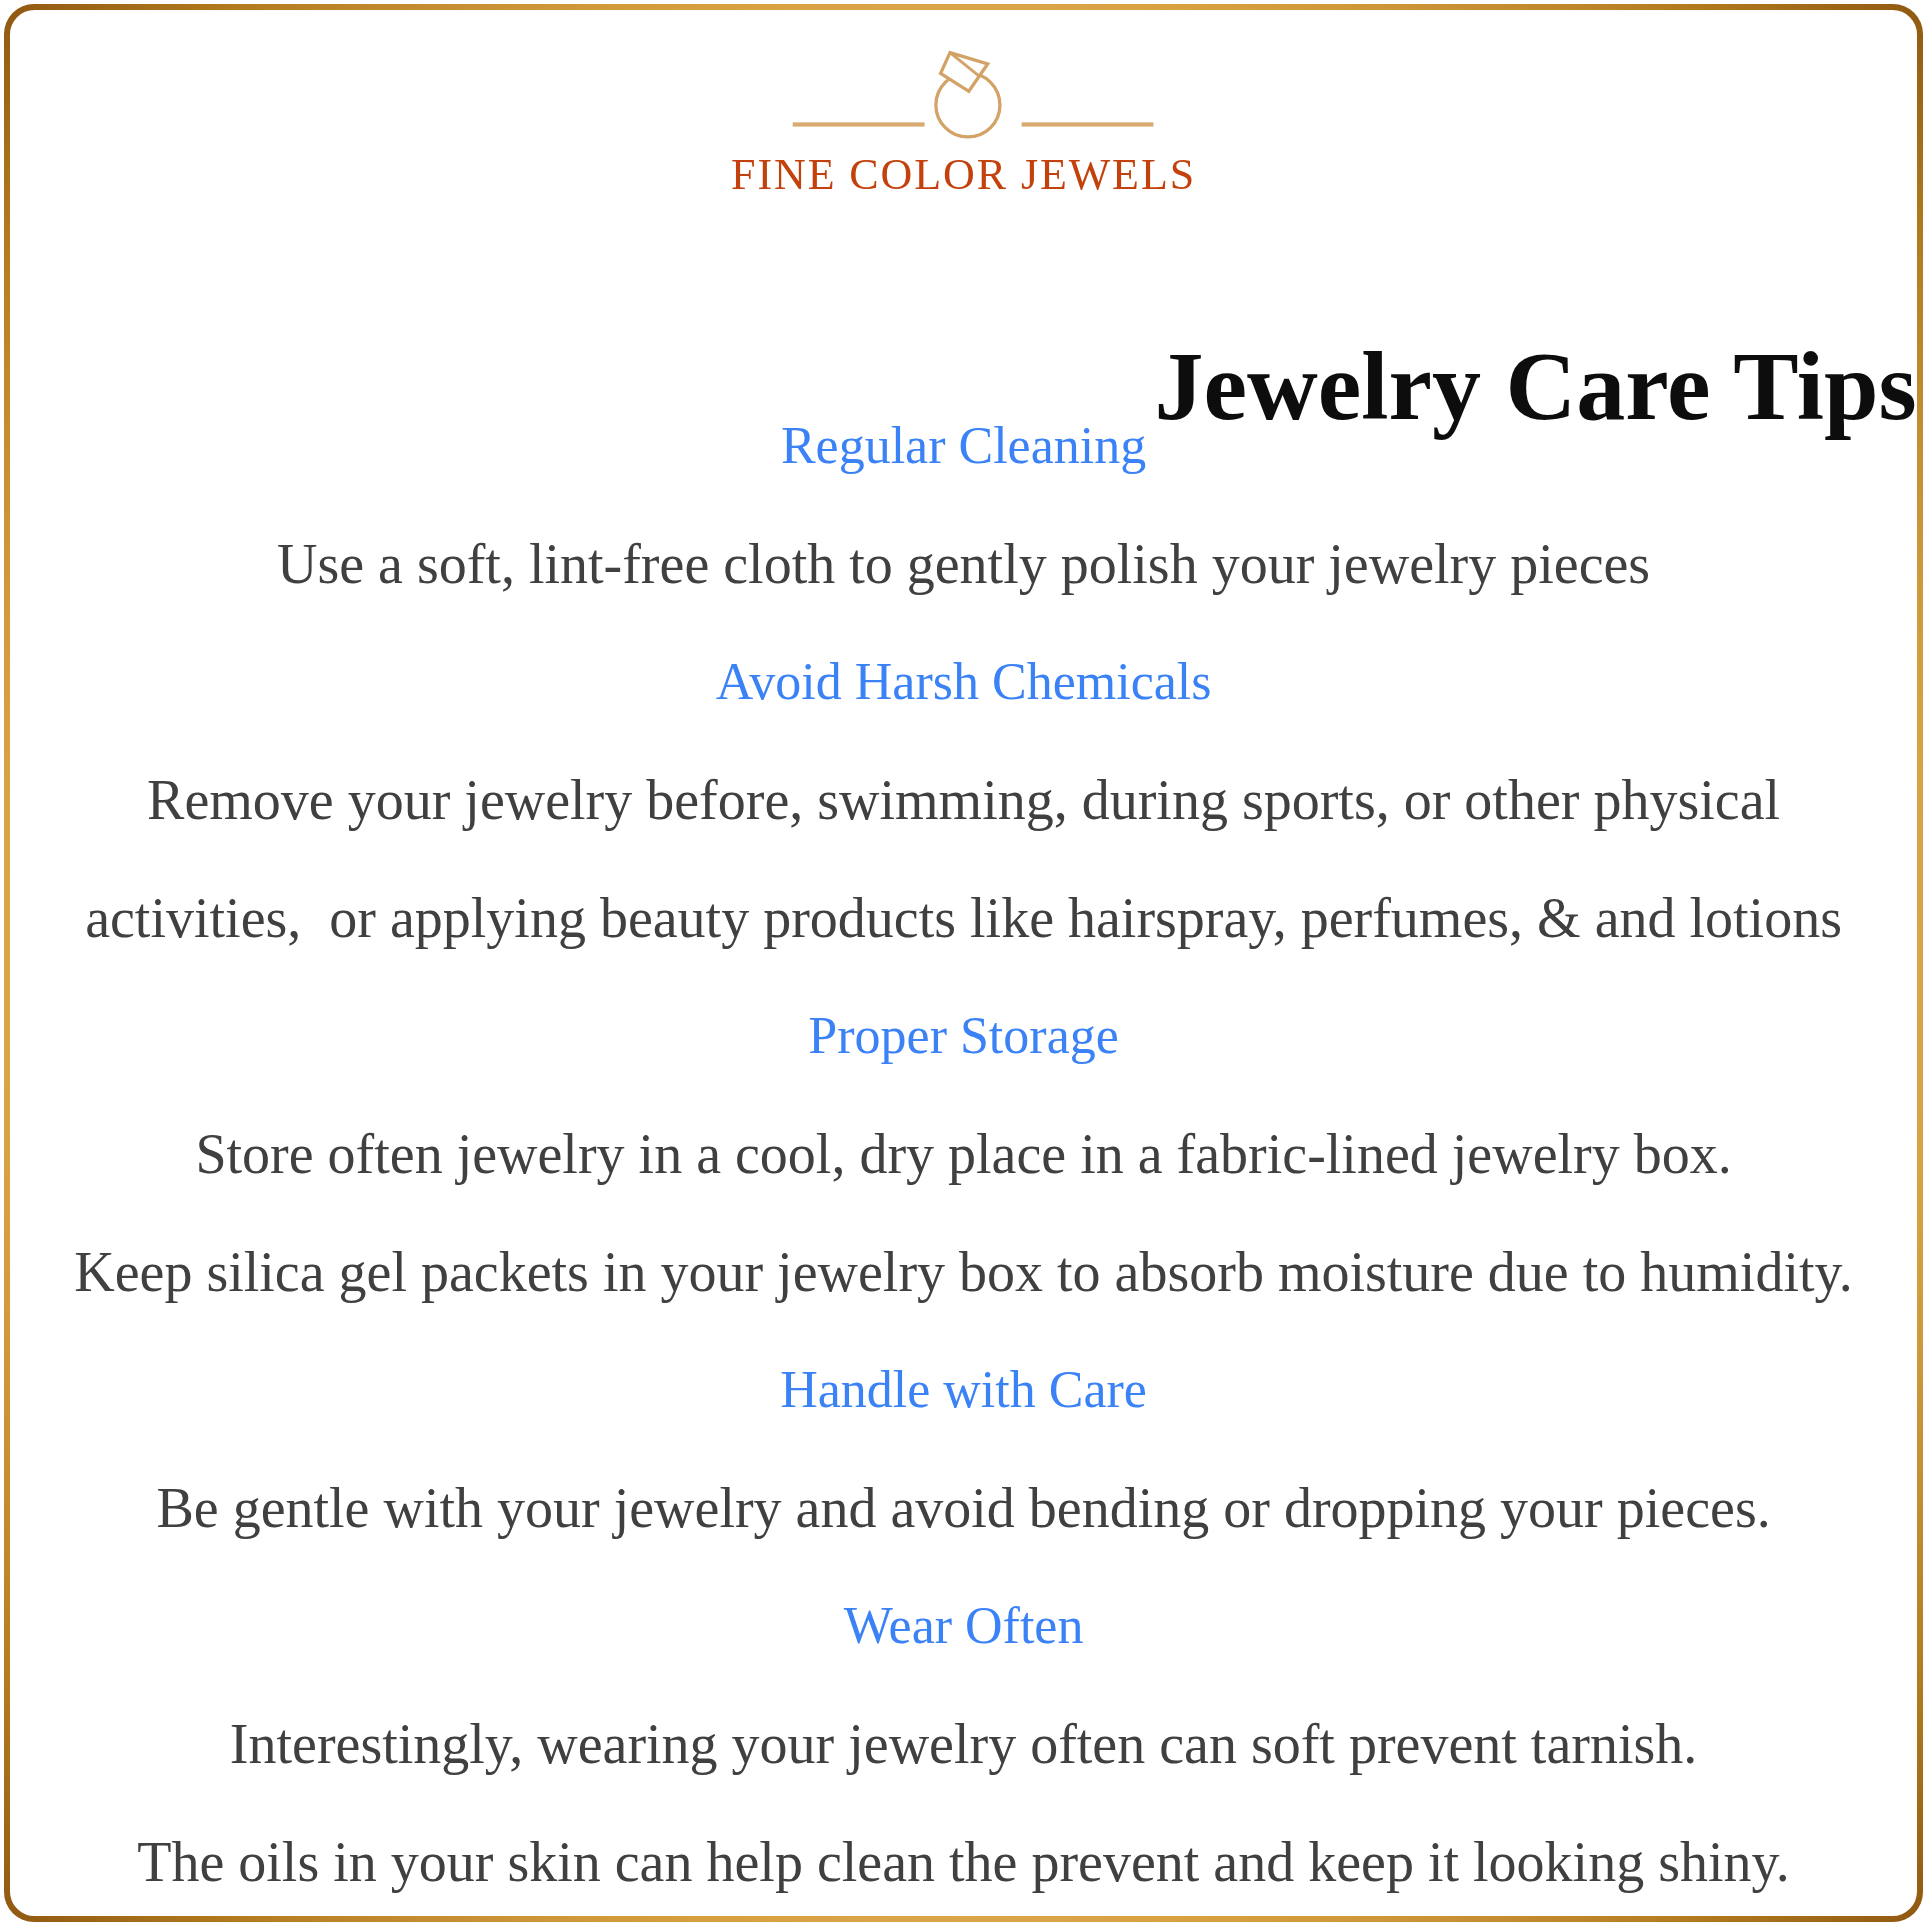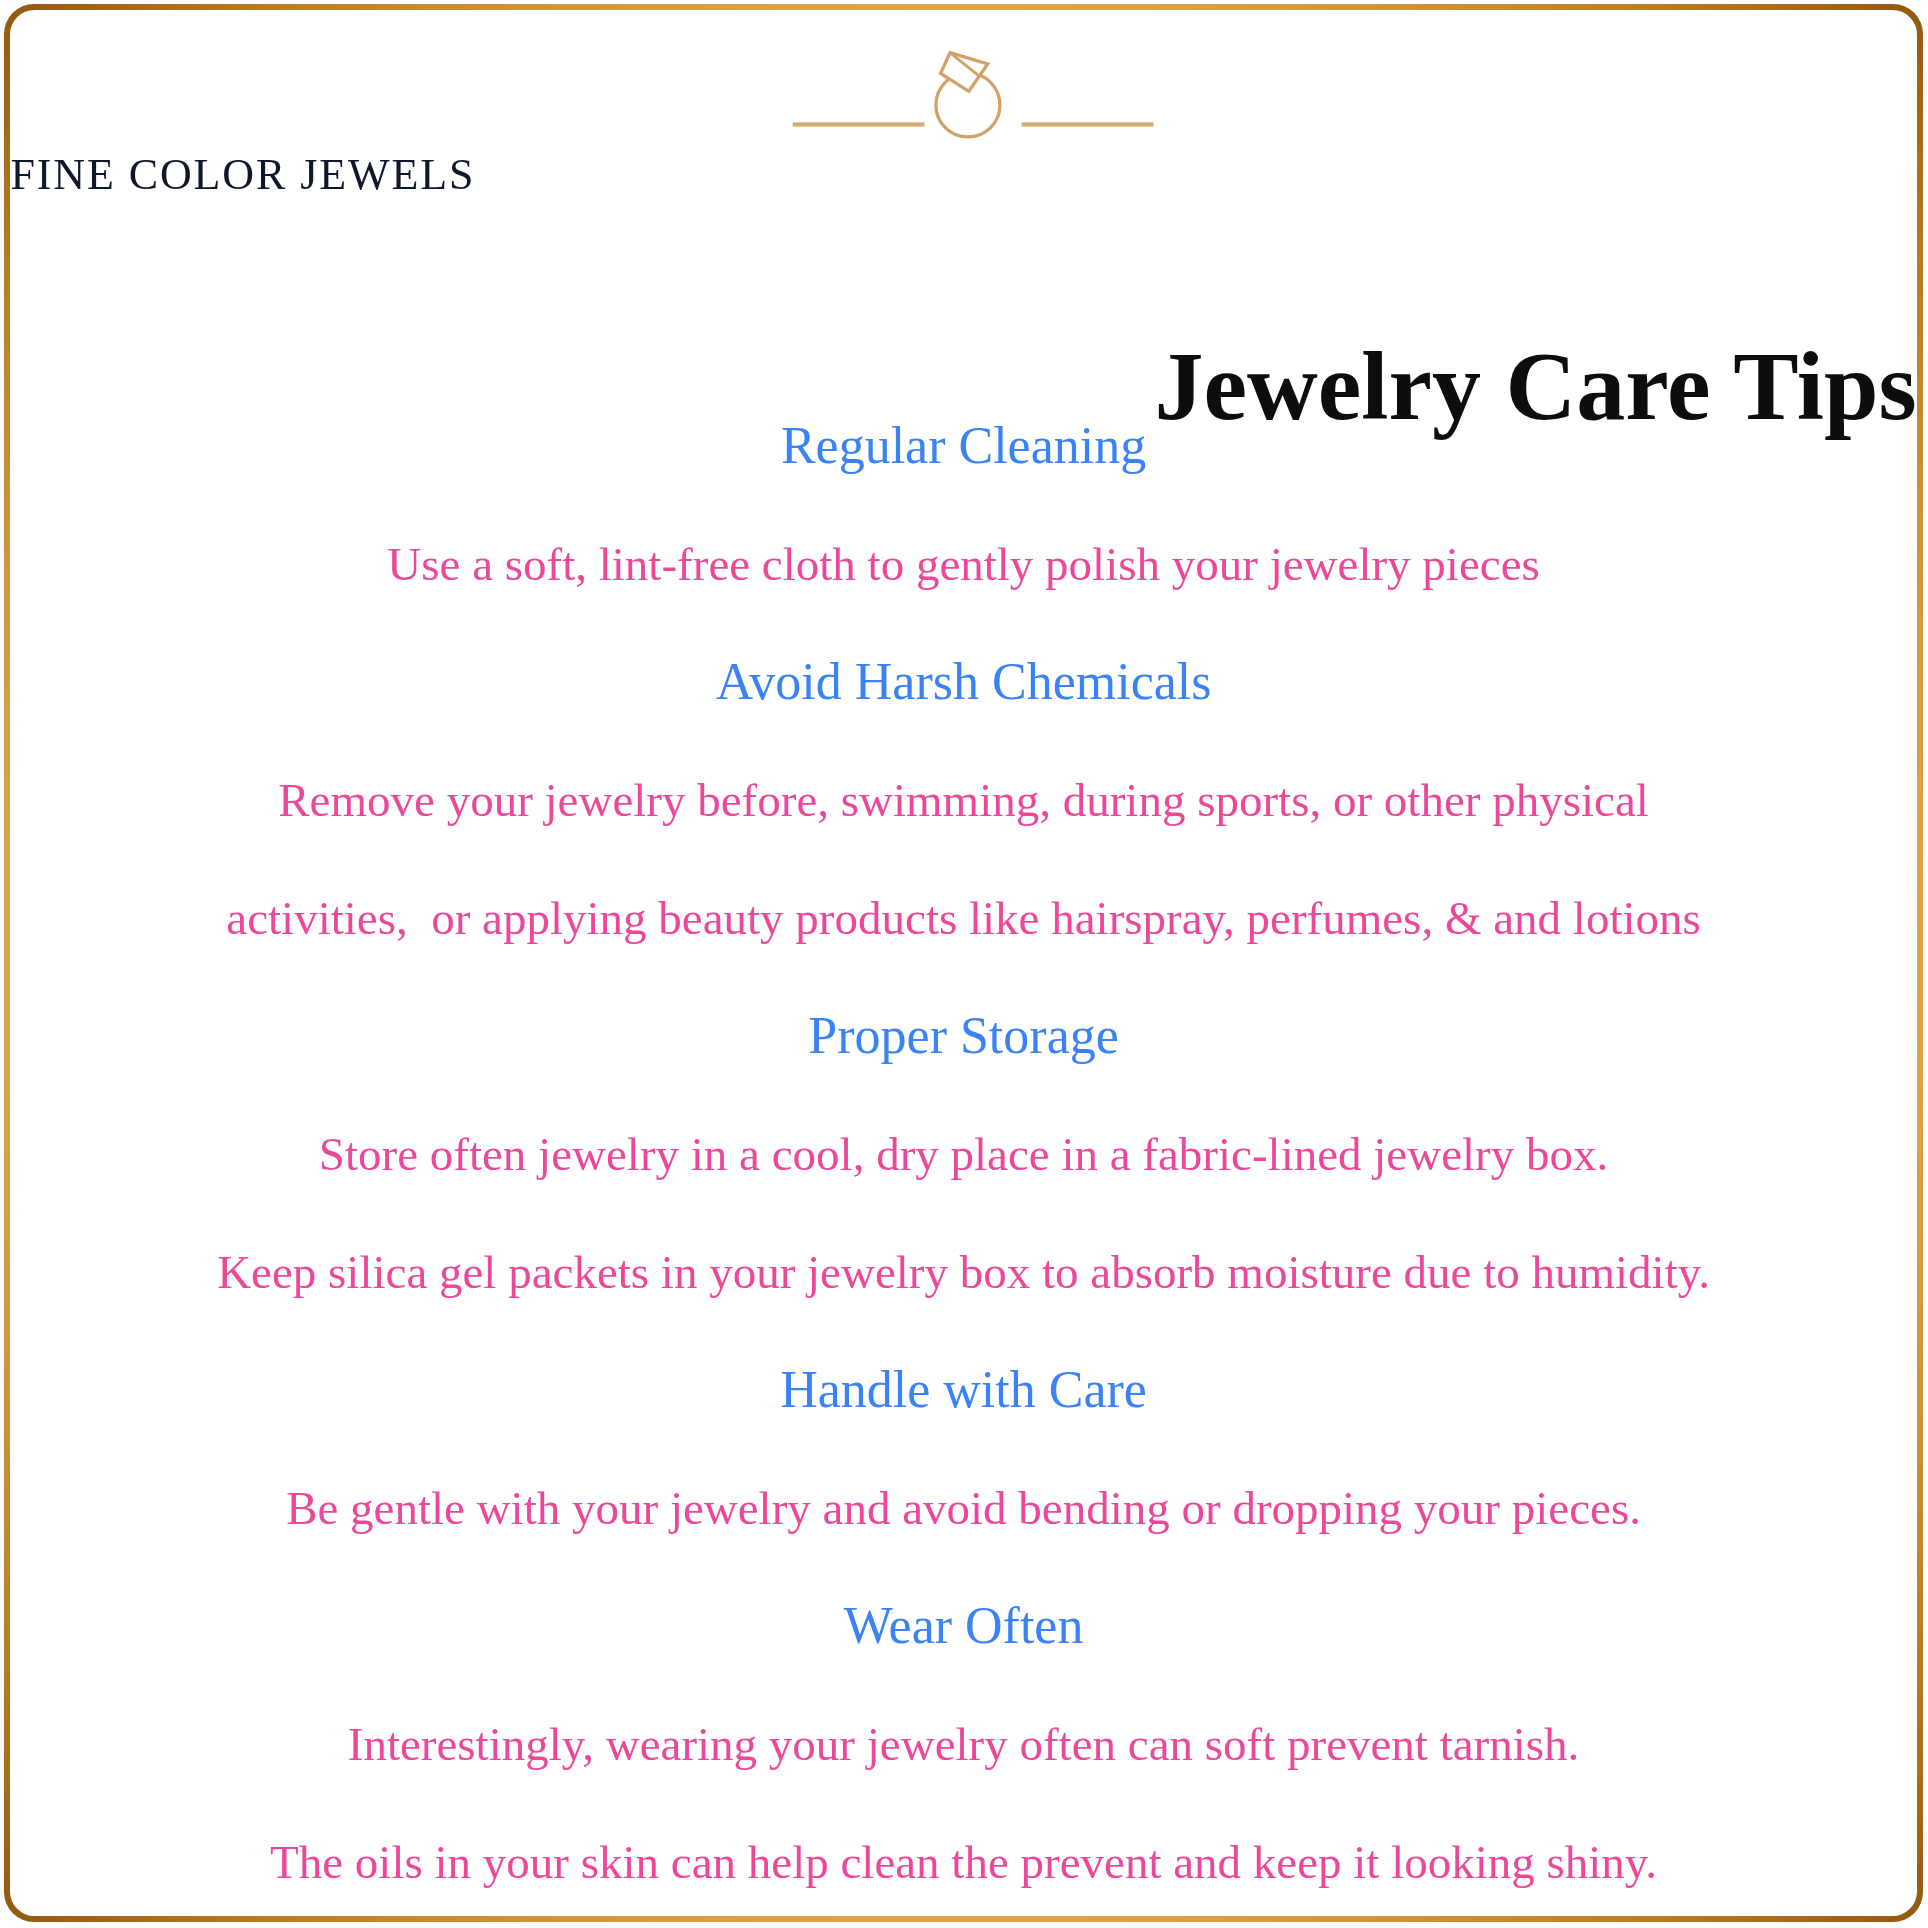--- a/index.html
+++ b/index.html
@@ -25,23 +25,24 @@
     border-radius:24.5px;
   }
   .logo{
     position:absolute;
     left:778px;top:36px;
     width:373px;height:116px;
   }
   .brand{
     position:absolute;
     left:0;top:139px;width:100%;
+    text-align:center;
     font-size:44px;
     letter-spacing:1.9px;
-    color:#0f172a;
+    color:#c2410c;
     white-space:nowrap;
   }
   .title{
     position:absolute;
     left:0;top:252px;width:100%;
     text-align:right;
     font-size:98px;
     font-weight:bold;
     color:#0d0d0d;
     line-height:1.2;
@@ -56,23 +57,23 @@
     margin:0;
     line-height:118px;
     white-space:pre-wrap;
   }
   .content h2{
     font-size:52px;
     font-weight:normal;
     color:#3b82f6;
   }
   .content p{
-    font-size:47px;
+    font-size:56px;
     font-weight:normal;
-    color:#ec4899;
+    color:#404040;
   }
 </style>
 </head>
 <body>
 
 <div class="frame">
   <div class="page">
 
     <svg class="logo" viewBox="0 0 396 123" fill="none" xmlns="http://www.w3.org/2000/svg">
       <circle cx="191" cy="62.5" r="34" stroke="#d2a266" stroke-width="3.5"></circle>

